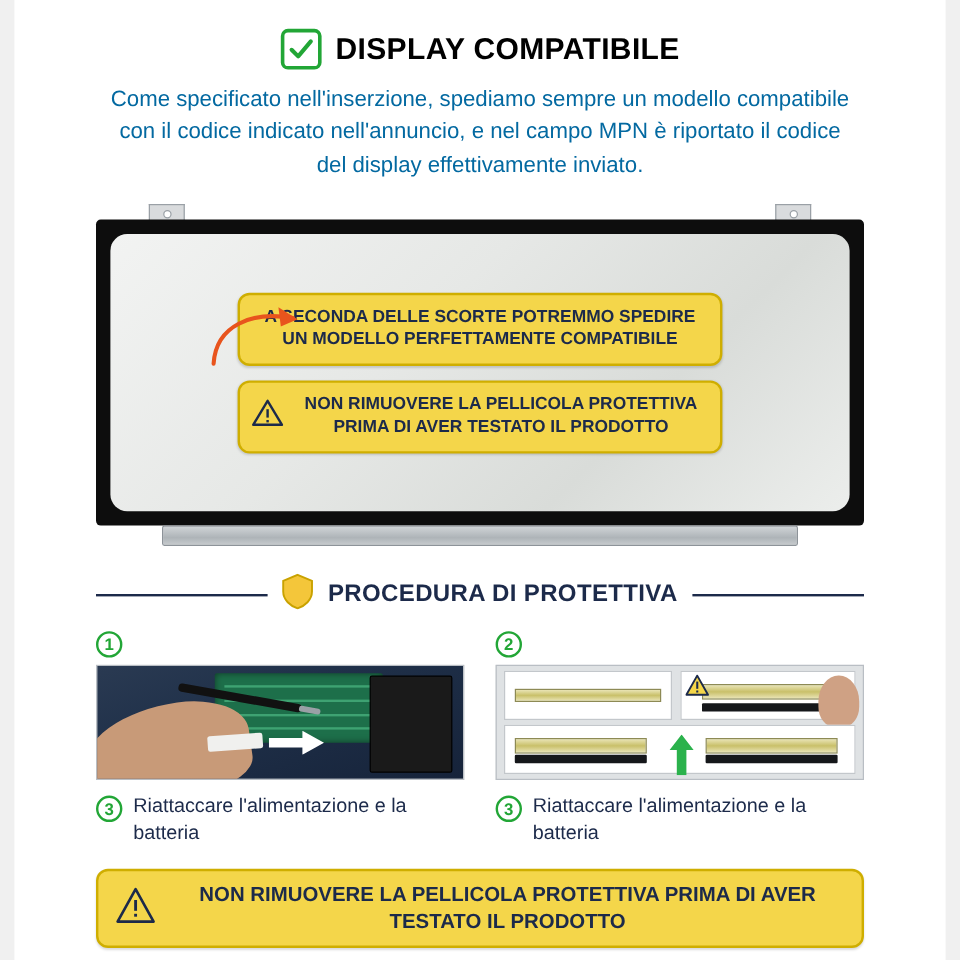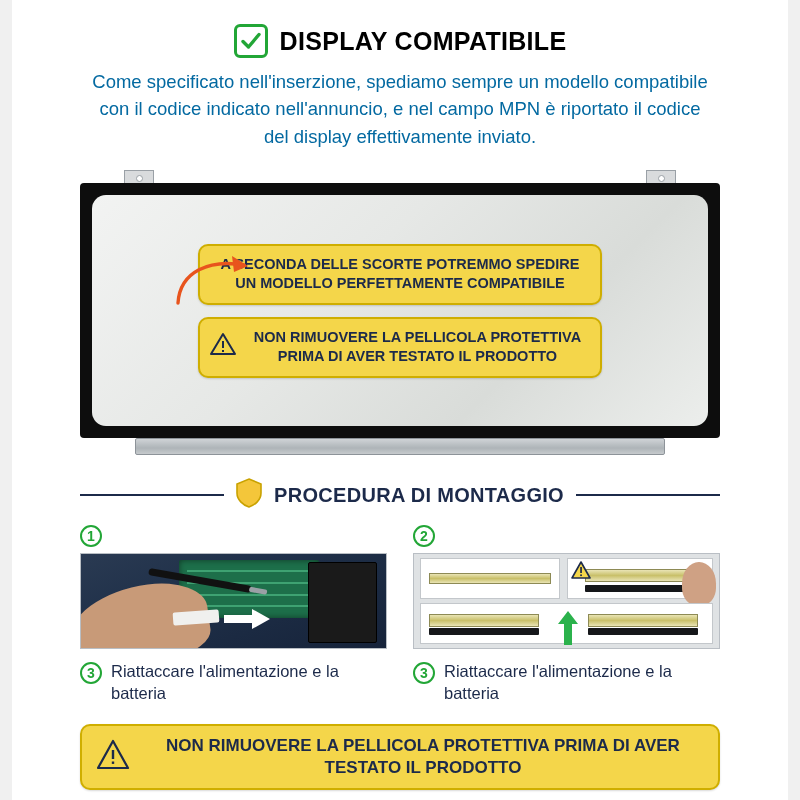--- a/index.html
+++ b/index.html
@@ -439,21 +439,21 @@
       <div class="panel-foot"></div>
     </div>
 
     <div class="section-head">
       <span class="rule"></span>
       <span class="shield">
         <svg width="26" height="30" viewBox="0 0 26 30">
           <path d="M13 1 L25 6 V15 C25 22 19 27 13 29 C7 27 1 22 1 15 V6 Z" fill="#f4c63a" stroke="#c9a200" stroke-width="1.6"></path>
         </svg>
       </span>
-      <span class="section-title">PROCEDURA DI MONTAGGIO</span>
+      <span class="section-title">PROCEDURA DI PROTETTIVA</span>
       <span class="rule"></span>
     </div>
 
     <div class="steps-grid">
       <div class="step">
         <span class="step-num">1</span>
       </div>
       <div class="step">
         <span class="step-num">2</span>
       </div>

